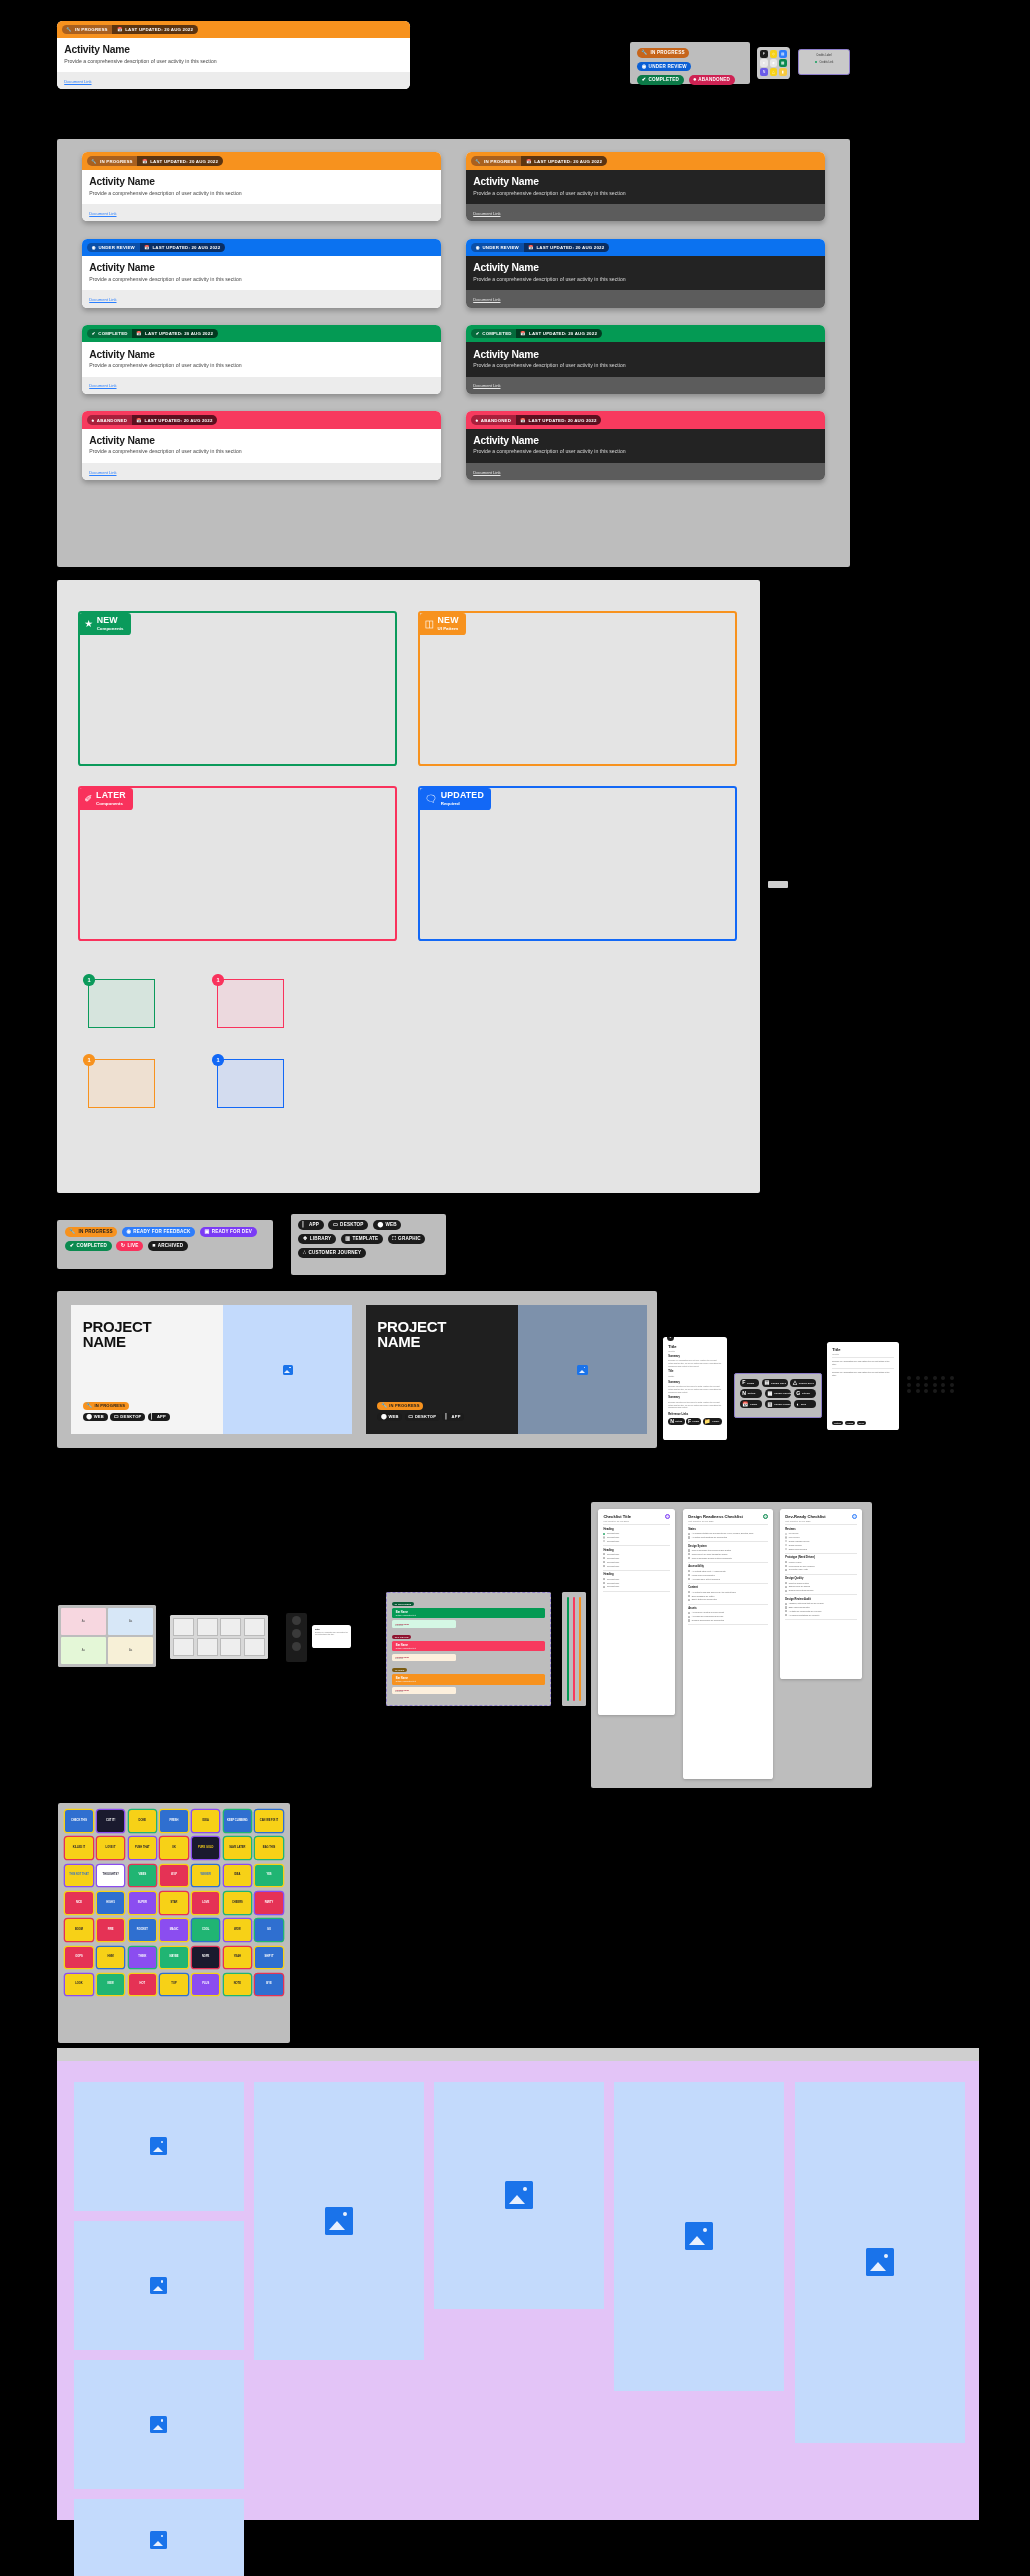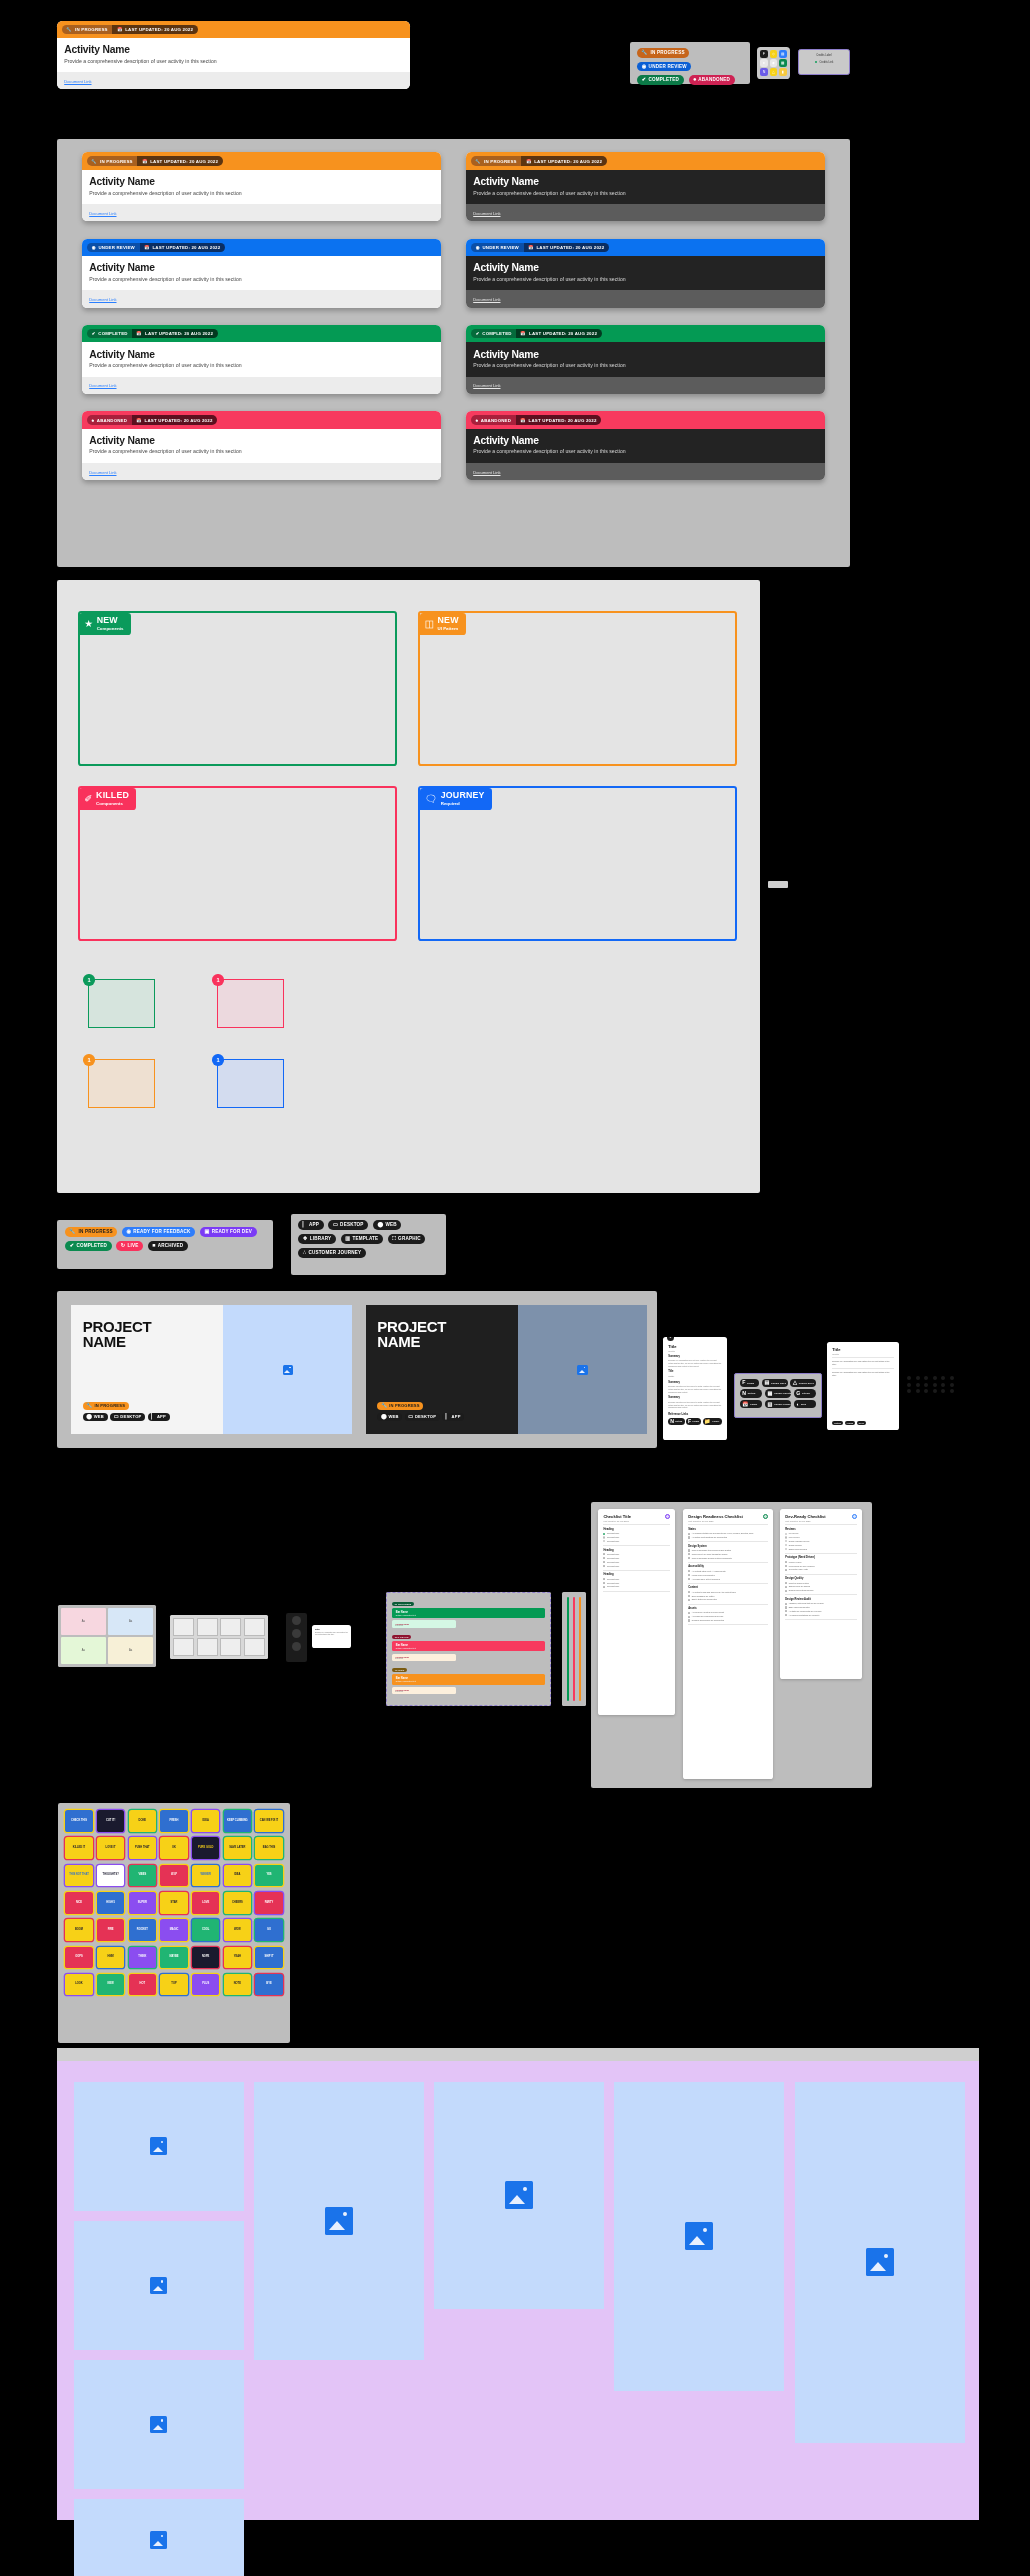--- a/index.html
+++ b/index.html
@@ -370,28 +370,28 @@
         <div class="frame" style="left:361px;top:31px;width:319px;height:155px;border:2.6px solid #F7921E;">
     <div class="frame-tag" style="background:#F7921E">
       <span class="ft-ico">◫</span>
       <span><span class="ft-main">NEW</span>
       <div class="ft-sub">UI Pattern</div></span>
     </div>
         </div>
         <div class="frame" style="left:20.6px;top:206px;width:319px;height:155px;border:2.6px solid #F9325C;">
     <div class="frame-tag" style="background:#F9325C">
       <span class="ft-ico">✐</span>
-      <span><span class="ft-main">KILLED</span>
+      <span><span class="ft-main">LATER</span>
       <div class="ft-sub">Components</div></span>
     </div>
         </div>
         <div class="frame" style="left:361px;top:206px;width:319px;height:155px;border:2.6px solid #1268F6;">
     <div class="frame-tag" style="background:#1268F6">
       <span class="ft-ico">🗨</span>
-      <span><span class="ft-main">JOURNEY</span>
+      <span><span class="ft-main">UPDATED</span>
       <div class="ft-sub">Required</div></span>
     </div>
         </div>
       </div>
     <div id="num-boxes">
         <div class="numbox" style="left:31px;top:399px;width:67px;height:49px;border-color:#0B9A5B;background:#d6e4dd;">
     <div class="numdot" style="background:#0B9A5B">1</div>
     </div>
         <div class="numbox" style="left:160px;top:399px;width:67px;height:49px;border-color:#F9325C;background:#ecd9de;">
     <div class="numdot" style="background:#F9325C">1</div>

